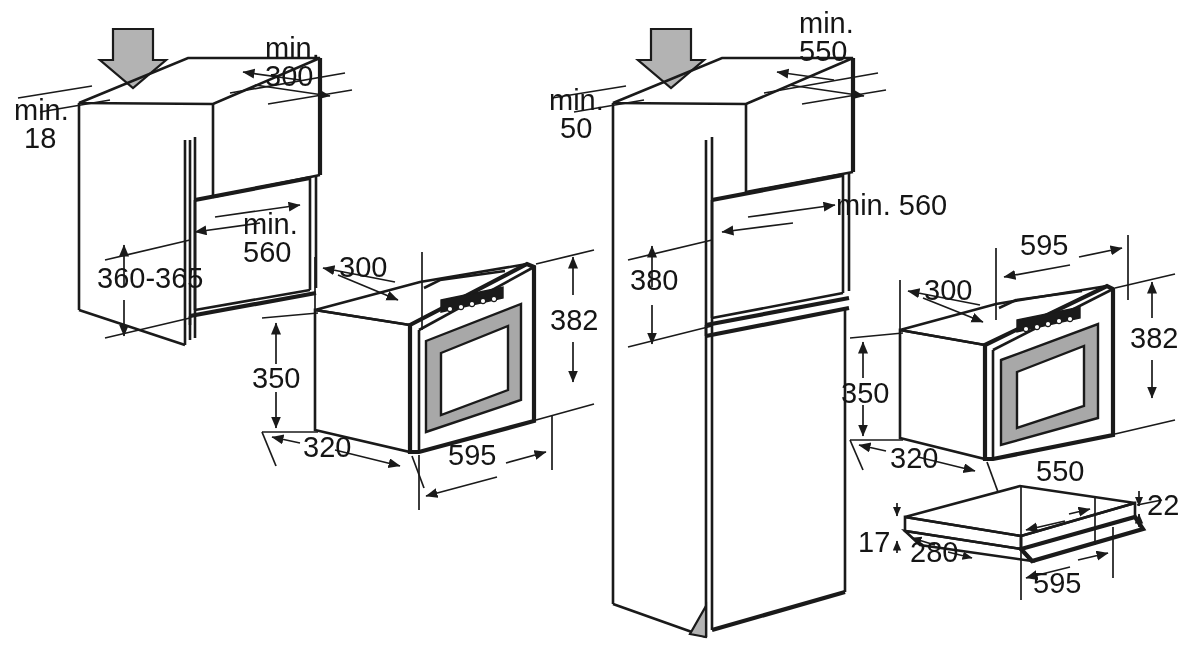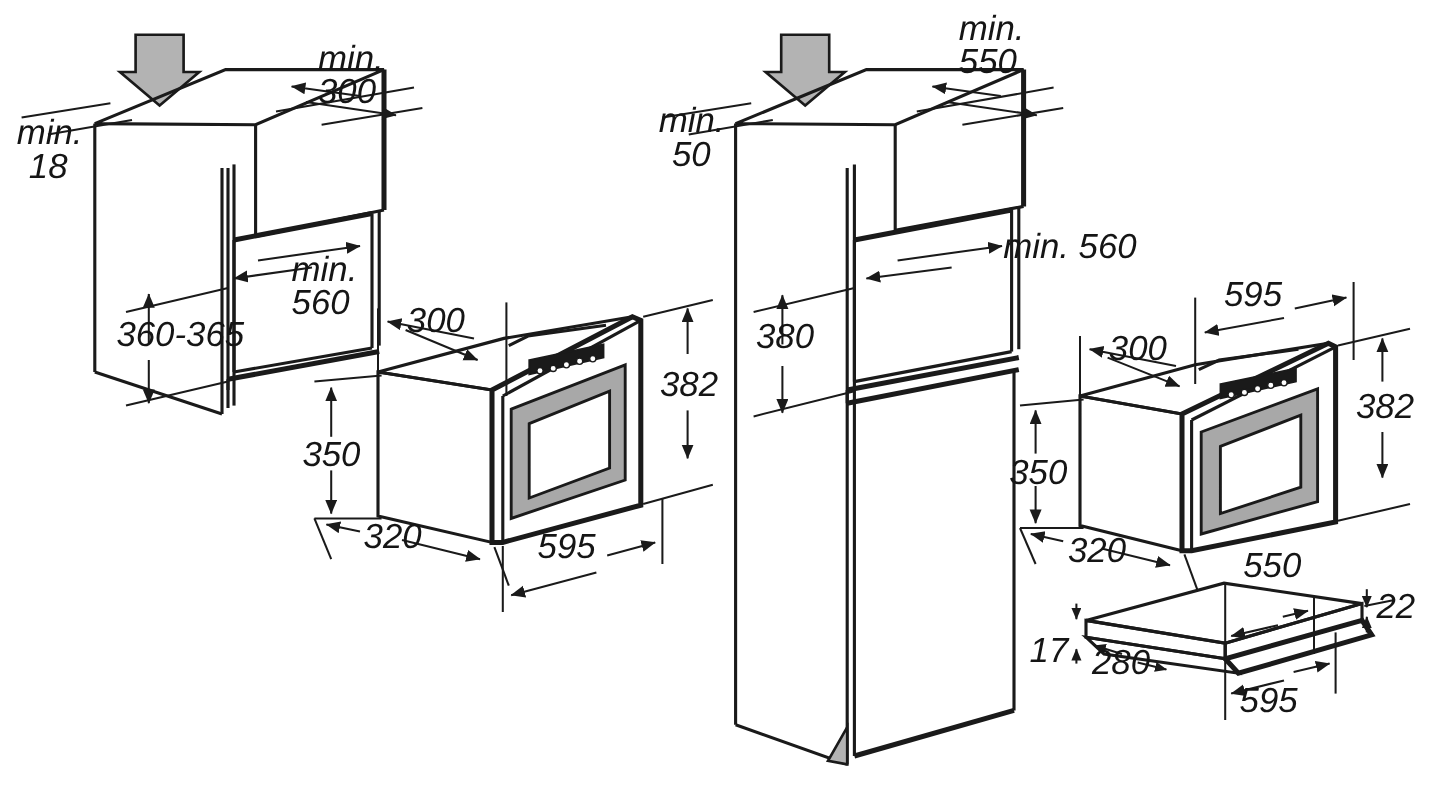--- a/index.html
+++ b/index.html
@@ -1,18 +1,18 @@
 <!DOCTYPE html>
 <html><head>
 <meta charset="utf-8">
 <style>
   html,body{margin:0;padding:0;background:#ffffff;}
   body{width:1200px;height:659px;overflow:hidden;
        font-family:"Liberation Sans", sans-serif;}
-  #stage{position:relative;width:1200px;height:659px;background:#fff;font-style:italic;}
+  #stage{position:relative;width:1200px;height:659px;background:#fff;}
   svg{display:block;}
   .ln{stroke:#1a1a1a;fill:none;stroke-linecap:butt;stroke-linejoin:miter;}
   .w1{stroke-width:1.7;}
   .w2{stroke-width:2.6;}
   .w3{stroke-width:4.2;}
   .grayfill{fill:#b3b3b3;stroke:#1a1a1a;stroke-width:2.2;}
   .glassfill{fill:#a8a8a8;stroke:#1a1a1a;stroke-width:2.4;}
   .whitefill{fill:#ffffff;stroke:#1a1a1a;stroke-width:2.4;}
   .panelblk{fill:#1a1a1a;stroke:#1a1a1a;stroke-width:1.4;}
   .knob{fill:#ffffff;stroke:#1a1a1a;stroke-width:1.1;}

